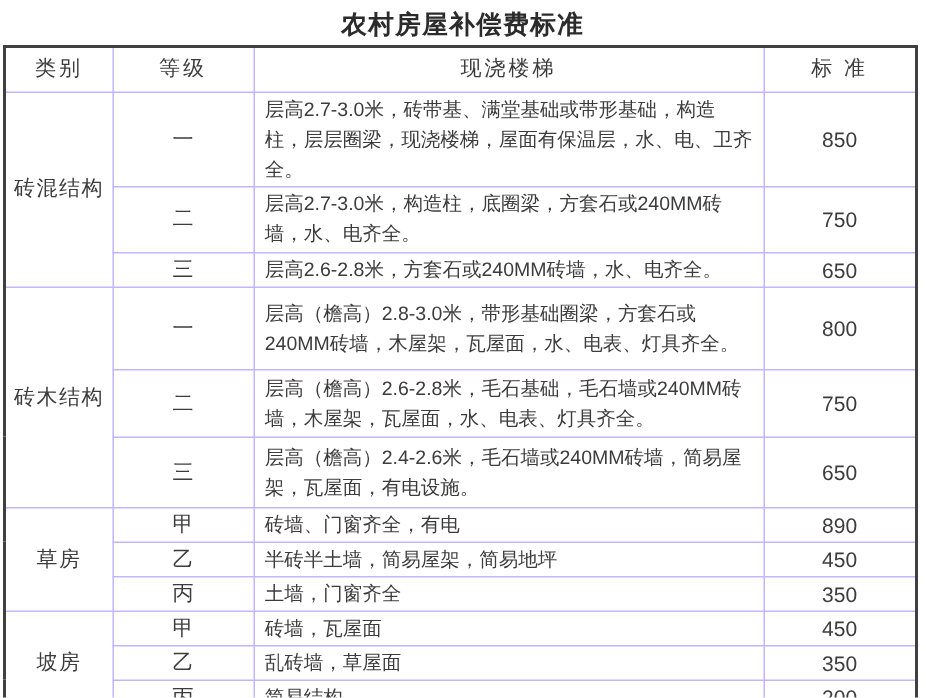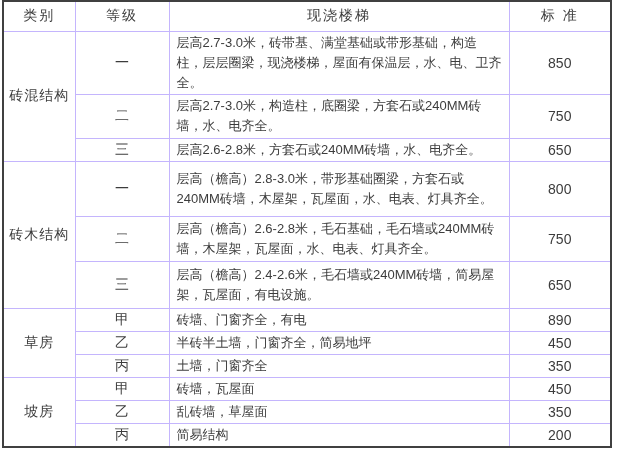--- a/index.html
+++ b/index.html
@@ -73,20 +73,21 @@
   tr.h22 { height: 22px; }
   tr.h55 { height: 55px; }
   tr.h45 { height: 45px; }
   tr.h47 { height: 47px; }
   tr.h20 { height: 20px; }
 </style>
 </head>
 <body>
 
 <div class="page">
+  <div class="title">农村房屋补偿费标准</div>
 
   <table class="comp-table">
     <colgroup>
       <col class="c-category">
         <col class="c-grade">
         <col class="c-struct">
         <col class="c-standard">
     </colgroup>
 
     <tbody>
@@ -132,21 +133,21 @@
     </tr>
 
     <tr class="h22">
       <td class="cell-category" rowspan="3">草房</td>
       <td class="cell-grade">甲</td>
       <td class="cell-structure">砖墙、门窗齐全，有电</td>
       <td class="cell-standard">890</td>
     </tr>
     <tr class="h22">
       <td class="cell-grade">乙</td>
-      <td class="cell-structure">半砖半土墙，门窗齐全，简易地坪</td>
+      <td class="cell-structure">半砖半土墙，简易屋架，简易地坪</td>
       <td class="cell-standard">450</td>
     </tr>
     <tr class="h22">
       <td class="cell-grade">丙</td>
       <td class="cell-structure">土墙，门窗齐全</td>
       <td class="cell-standard">350</td>
     </tr>
 
     <tr class="h22">
       <td class="cell-category" rowspan="3">坡房</td>

